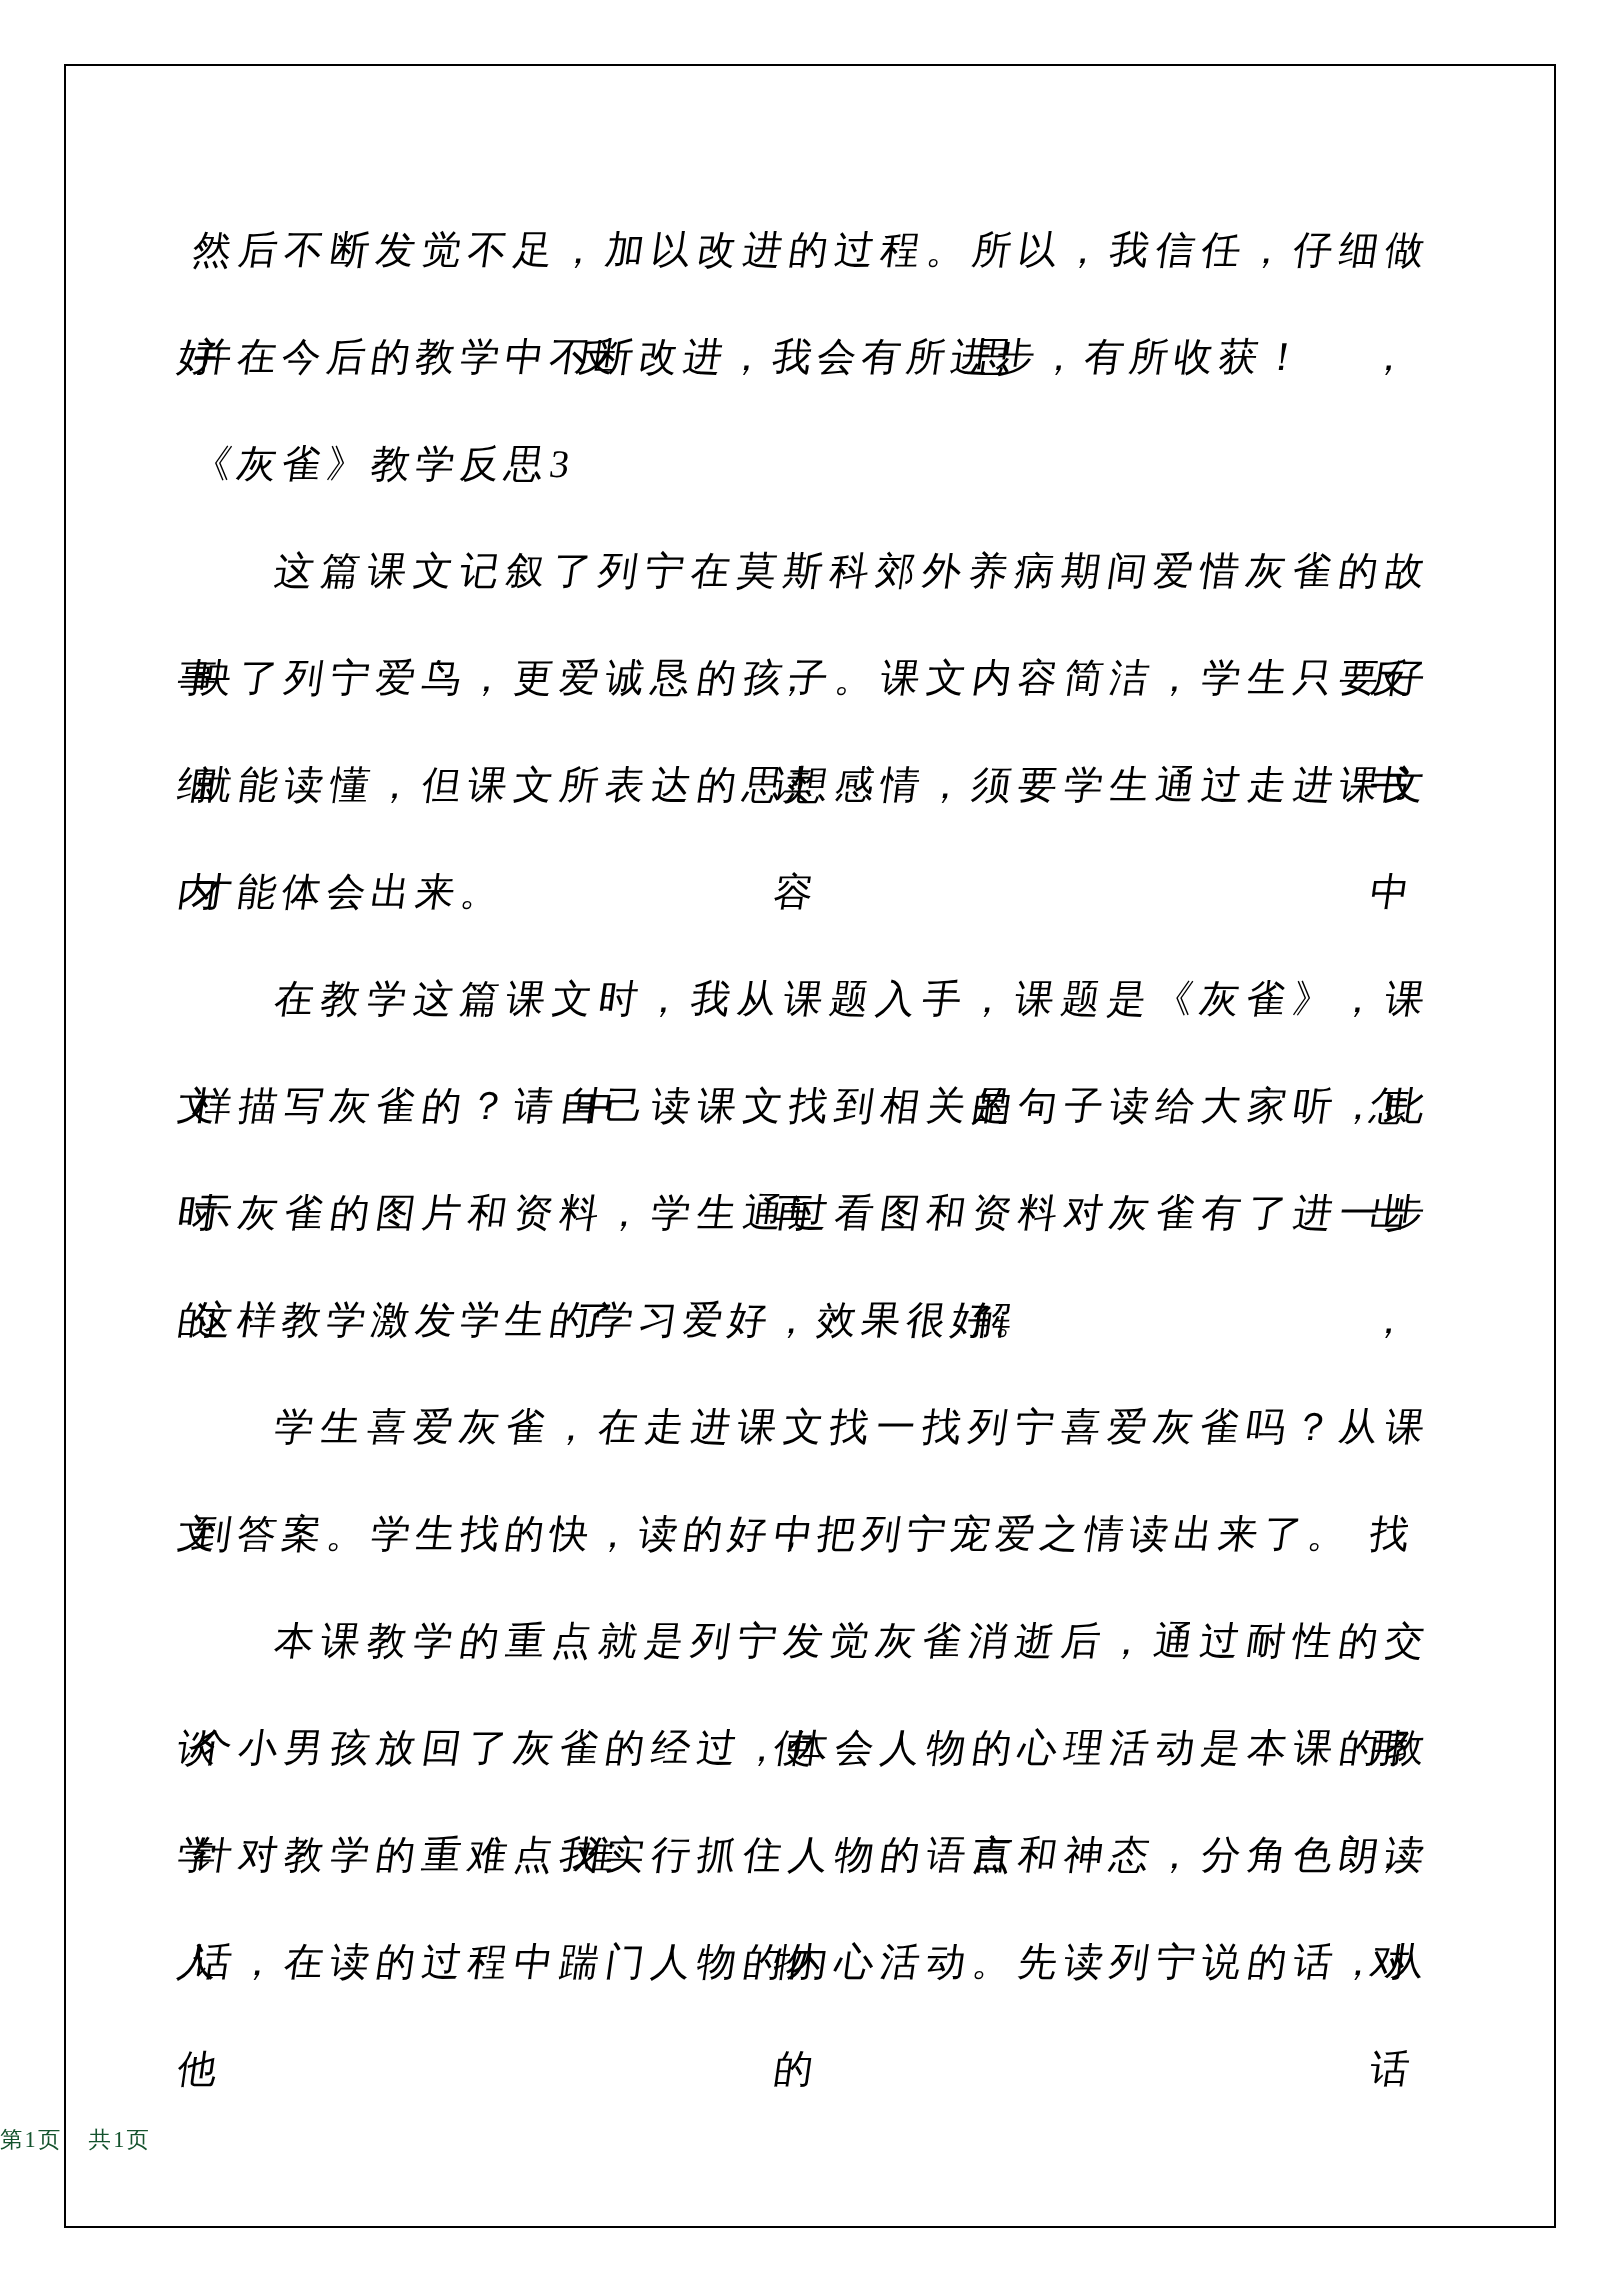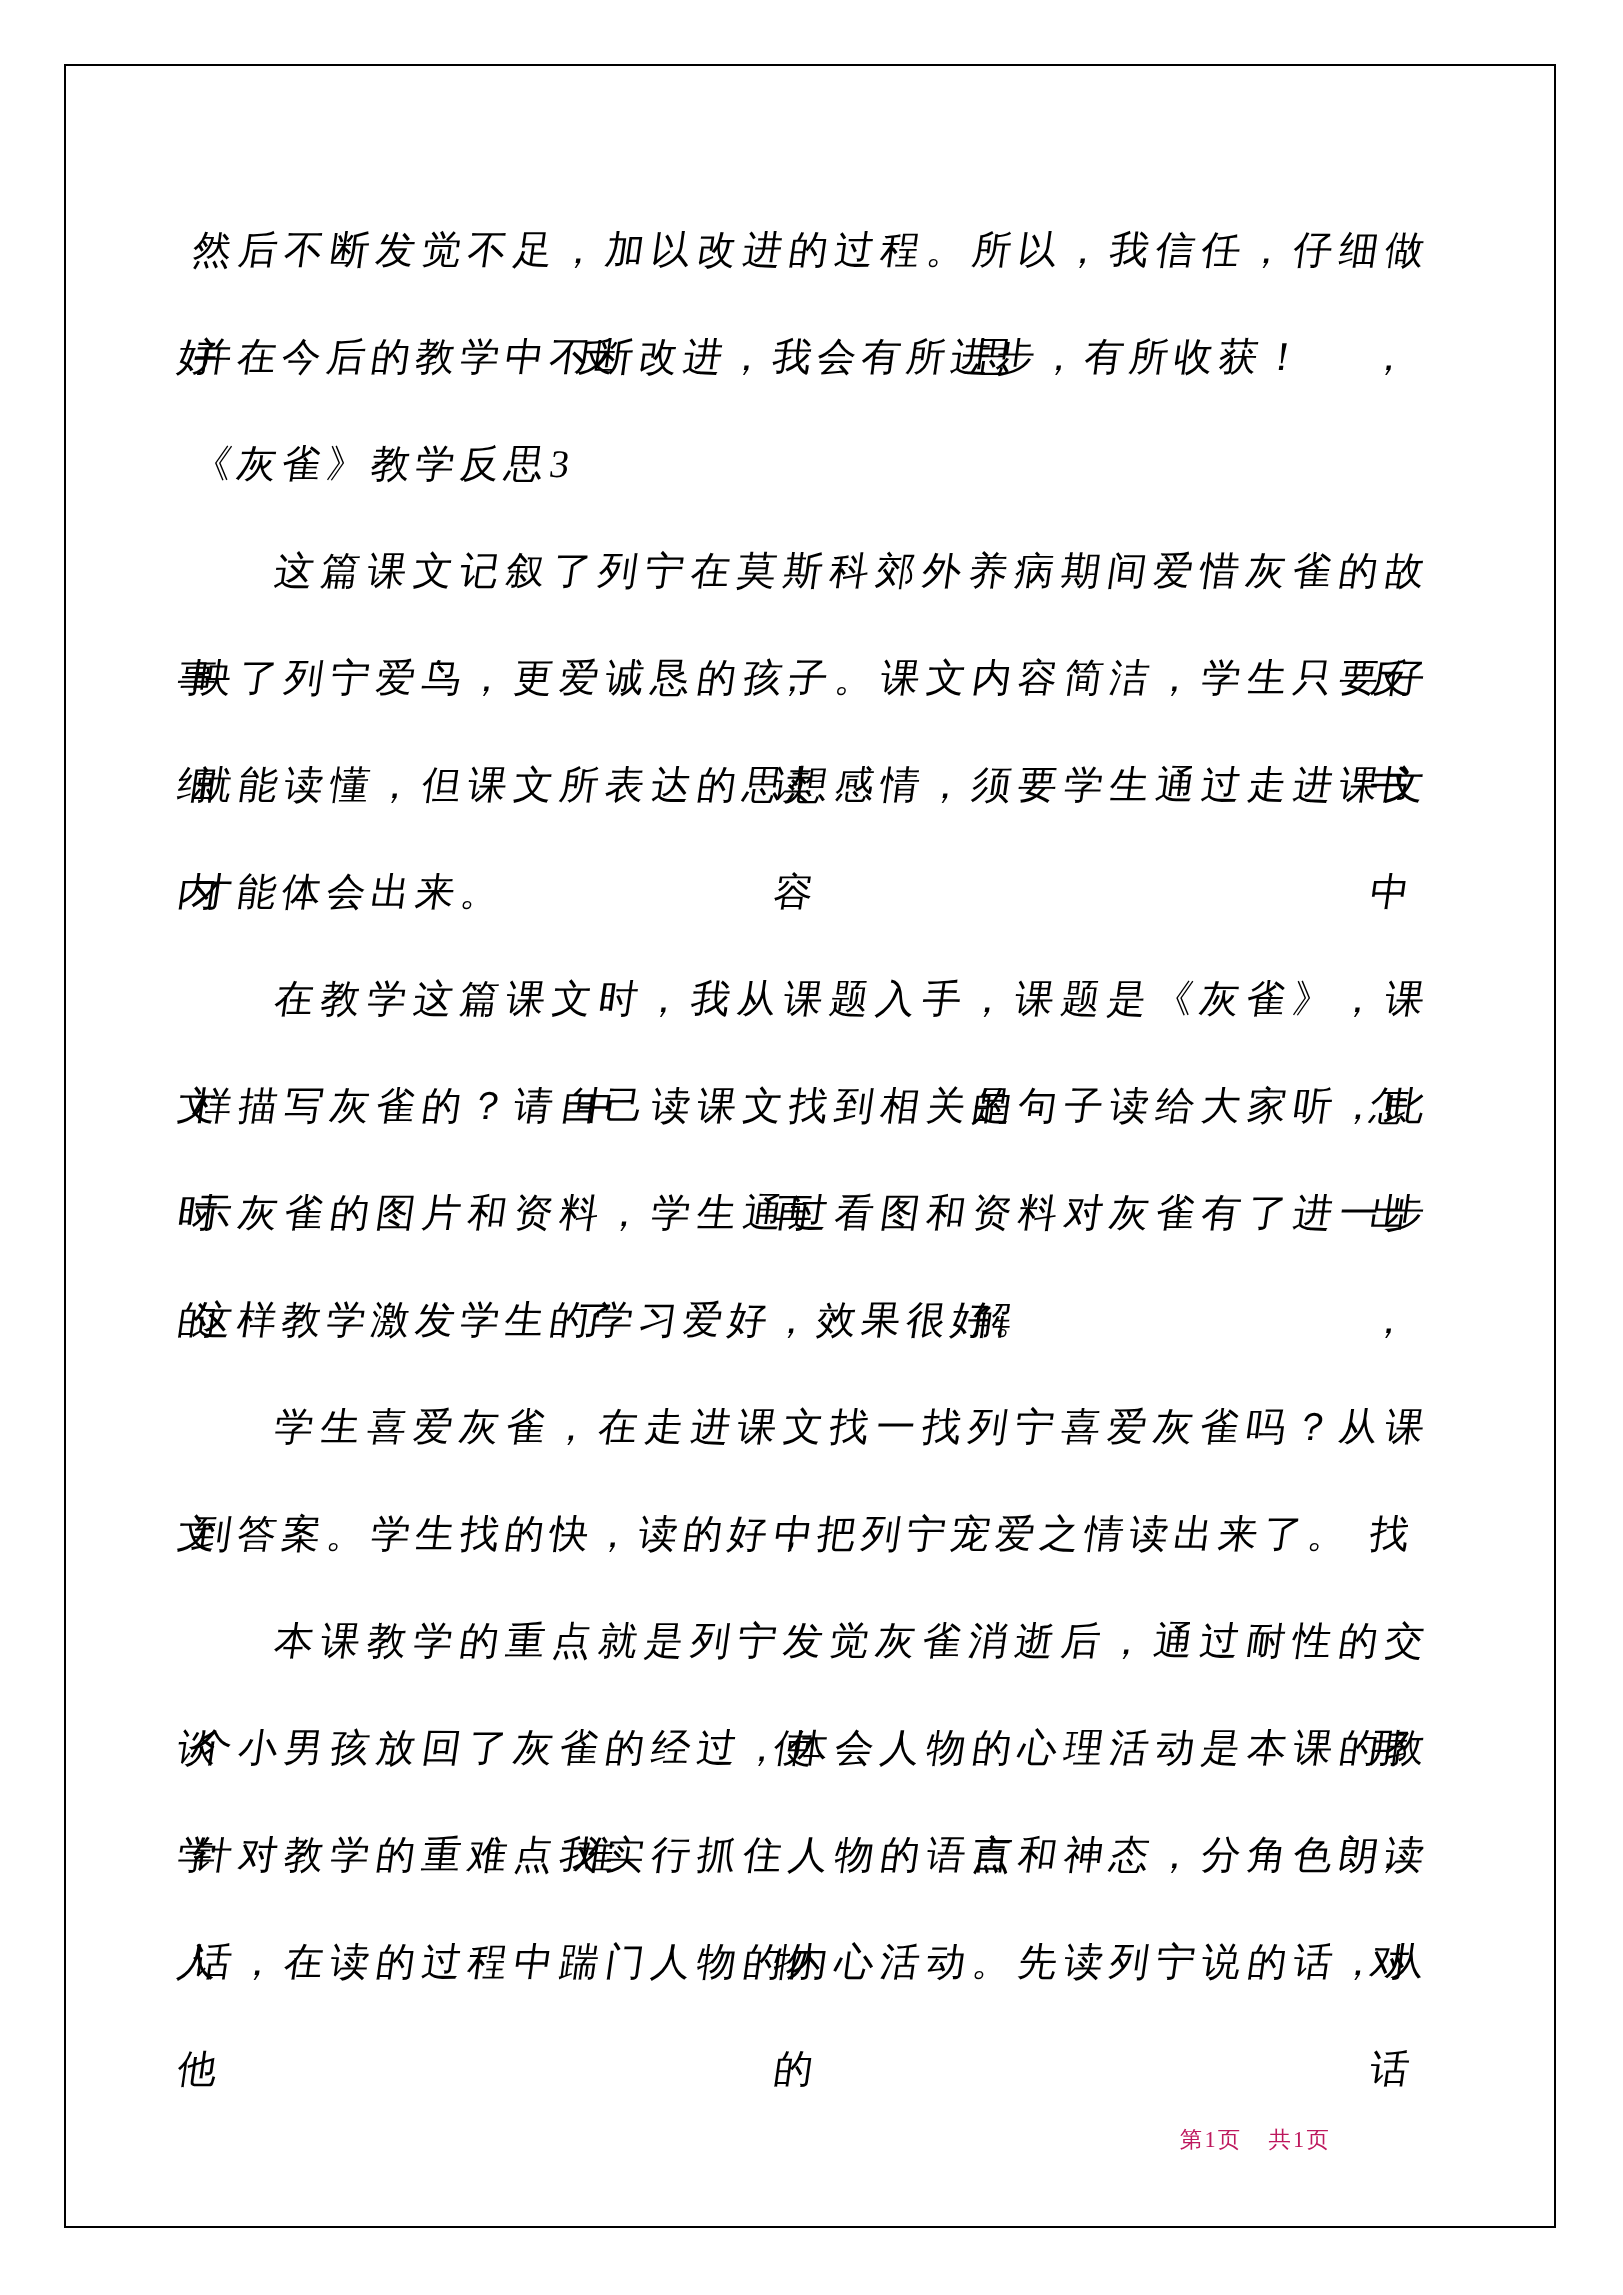--- a/index.html
+++ b/index.html
@@ -59,25 +59,25 @@
     text-align-last: left;
   }
   .line.indent {
     text-indent: 82px;
   }
   .page-footer {
     position: absolute;
     left: 0;
     top: 2124px;
     width: 1331px;
-    text-align: right;
+    text-align: left;
     font-size: 22.4px;
     line-height: 31px;
     letter-spacing: 2.2px;
-    color: #be185d;
+    color: #14532d;
   }
   .page-footer .page-num {
     margin-right: 26px;
   }
 </style>
 </head>
 <body>
 
 <div class="page">
 

